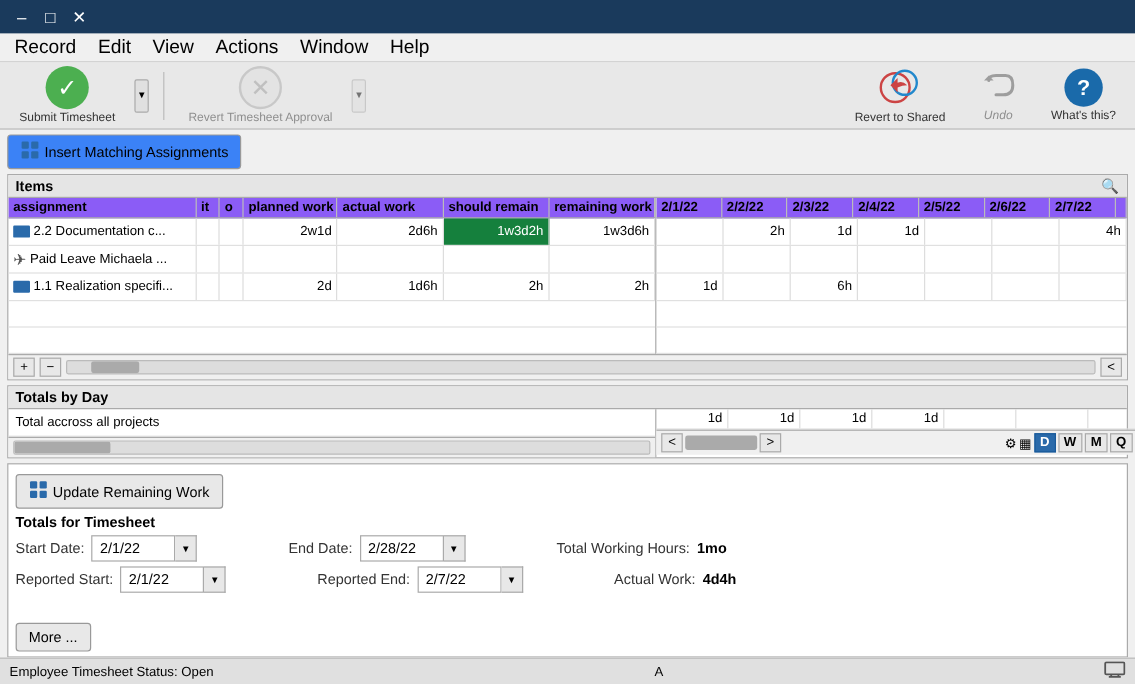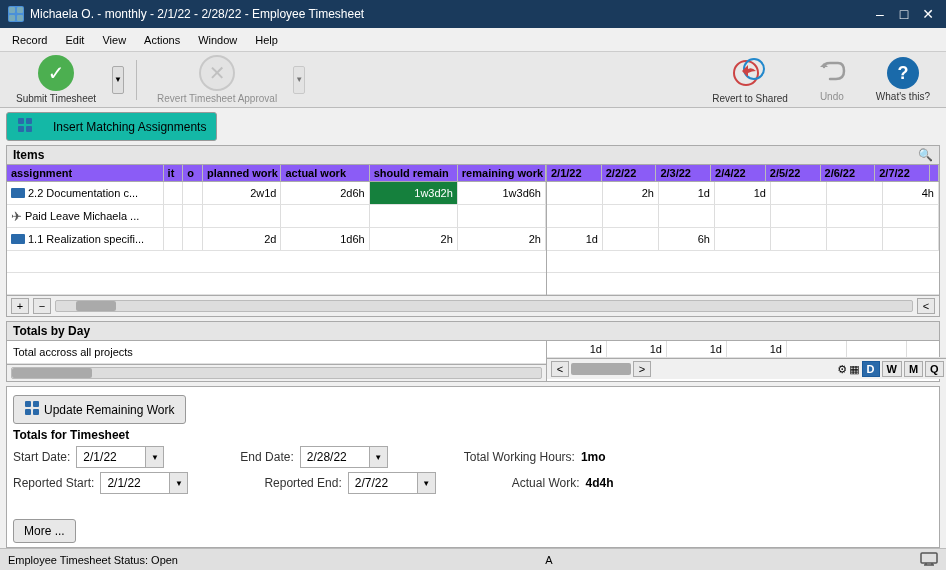--- a/index.html
+++ b/index.html
@@ -30,21 +30,21 @@
       padding: 0 4px;
       border-bottom: 1px solid #ccc;
       gap: 2px;
     }
     .menu-item {
       padding: 2px 8px;
       cursor: pointer;
       height: 22px;
       display: flex;
       align-items: center;
-      font-size: 11px;
+      font-size: 16px;
     }
 
     
     .toolbar {
       background: #e8e8e8;
       height: 56px;
       display: flex;
       align-items: center;
       padding: 0 8px;
       border-bottom: 1px solid #bbb;
@@ -115,20 +115,21 @@
       color: #c44;
     }
     .undo-btn {
       display: flex;
       flex-direction: column;
       align-items: center;
       gap: 2px;
       cursor: pointer;
       padding: 4px 8px;
       opacity: 0.5;
+      font-style: italic;
     }
     .undo-icon {
       width: 32px;
       height: 32px;
       display: flex;
       align-items: center;
       justify-content: center;
       font-size: 22px;
       color: #555;
     }
@@ -150,23 +151,23 @@
       justify-content: center;
       color: white;
       font-size: 18px;
       font-weight: bold;
     }
 
     
     .insert-matching-btn {
       display: inline-flex;
       align-items: center;
-      gap: 20px;
+      gap: 4px;
       padding: 4px 10px;
-      background: #14b8a6;
+      background: #3b82f6;
       border: 1px solid #999;
       border-radius: 3px;
       cursor: pointer;
       font-size: 12px;
       margin-bottom: 4px;
     }
     .insert-icon { font-size: 14px; color: #2a6aaa; }
 
     
     .items-section { border: 1px solid #aaa; background: white; margin-bottom: 4px; }
@@ -298,31 +299,20 @@
       font-size: 11px;
       justify-content: space-between;
     }
 
     .totals-right-scroll { display: flex; justify-content: space-between; align-items: center; padding: 2px 4px; background: #f0f0f0; border-top: 1px solid #aaa; }
   </style>
 </head>
 <body>
 
 <div class="title-bar">
-  <div class="title-bar-left">
-    <div class="title-bar-icon">
-      <svg width="16" height="16" viewBox="0 0 16 16">
-          <rect x="1" y="1" width="6" height="6" fill="#7ab" rx="1"></rect>
-          <rect x="9" y="1" width="6" height="6" fill="#7ab" rx="1"></rect>
-          <rect x="1" y="9" width="6" height="6" fill="#7ab" rx="1"></rect>
-          <rect x="9" y="9" width="6" height="6" fill="#7ab" rx="1"></rect>
-        </svg>
-    </div>
-    <span class="title-bar-title">Michaela O. - monthly - 2/1/22 - 2/28/22 - Employee Timesheet</span>
-  </div>
   <div class="title-bar-controls">
     <button class="title-btn">–</button>
     <button class="title-btn">□</button>
     <button class="title-btn close">✕</button>
   </div>
 </div>
 
 <div class="menu-bar">
   <span class="menu-item">Record</span>
   <span class="menu-item">Edit</span>

